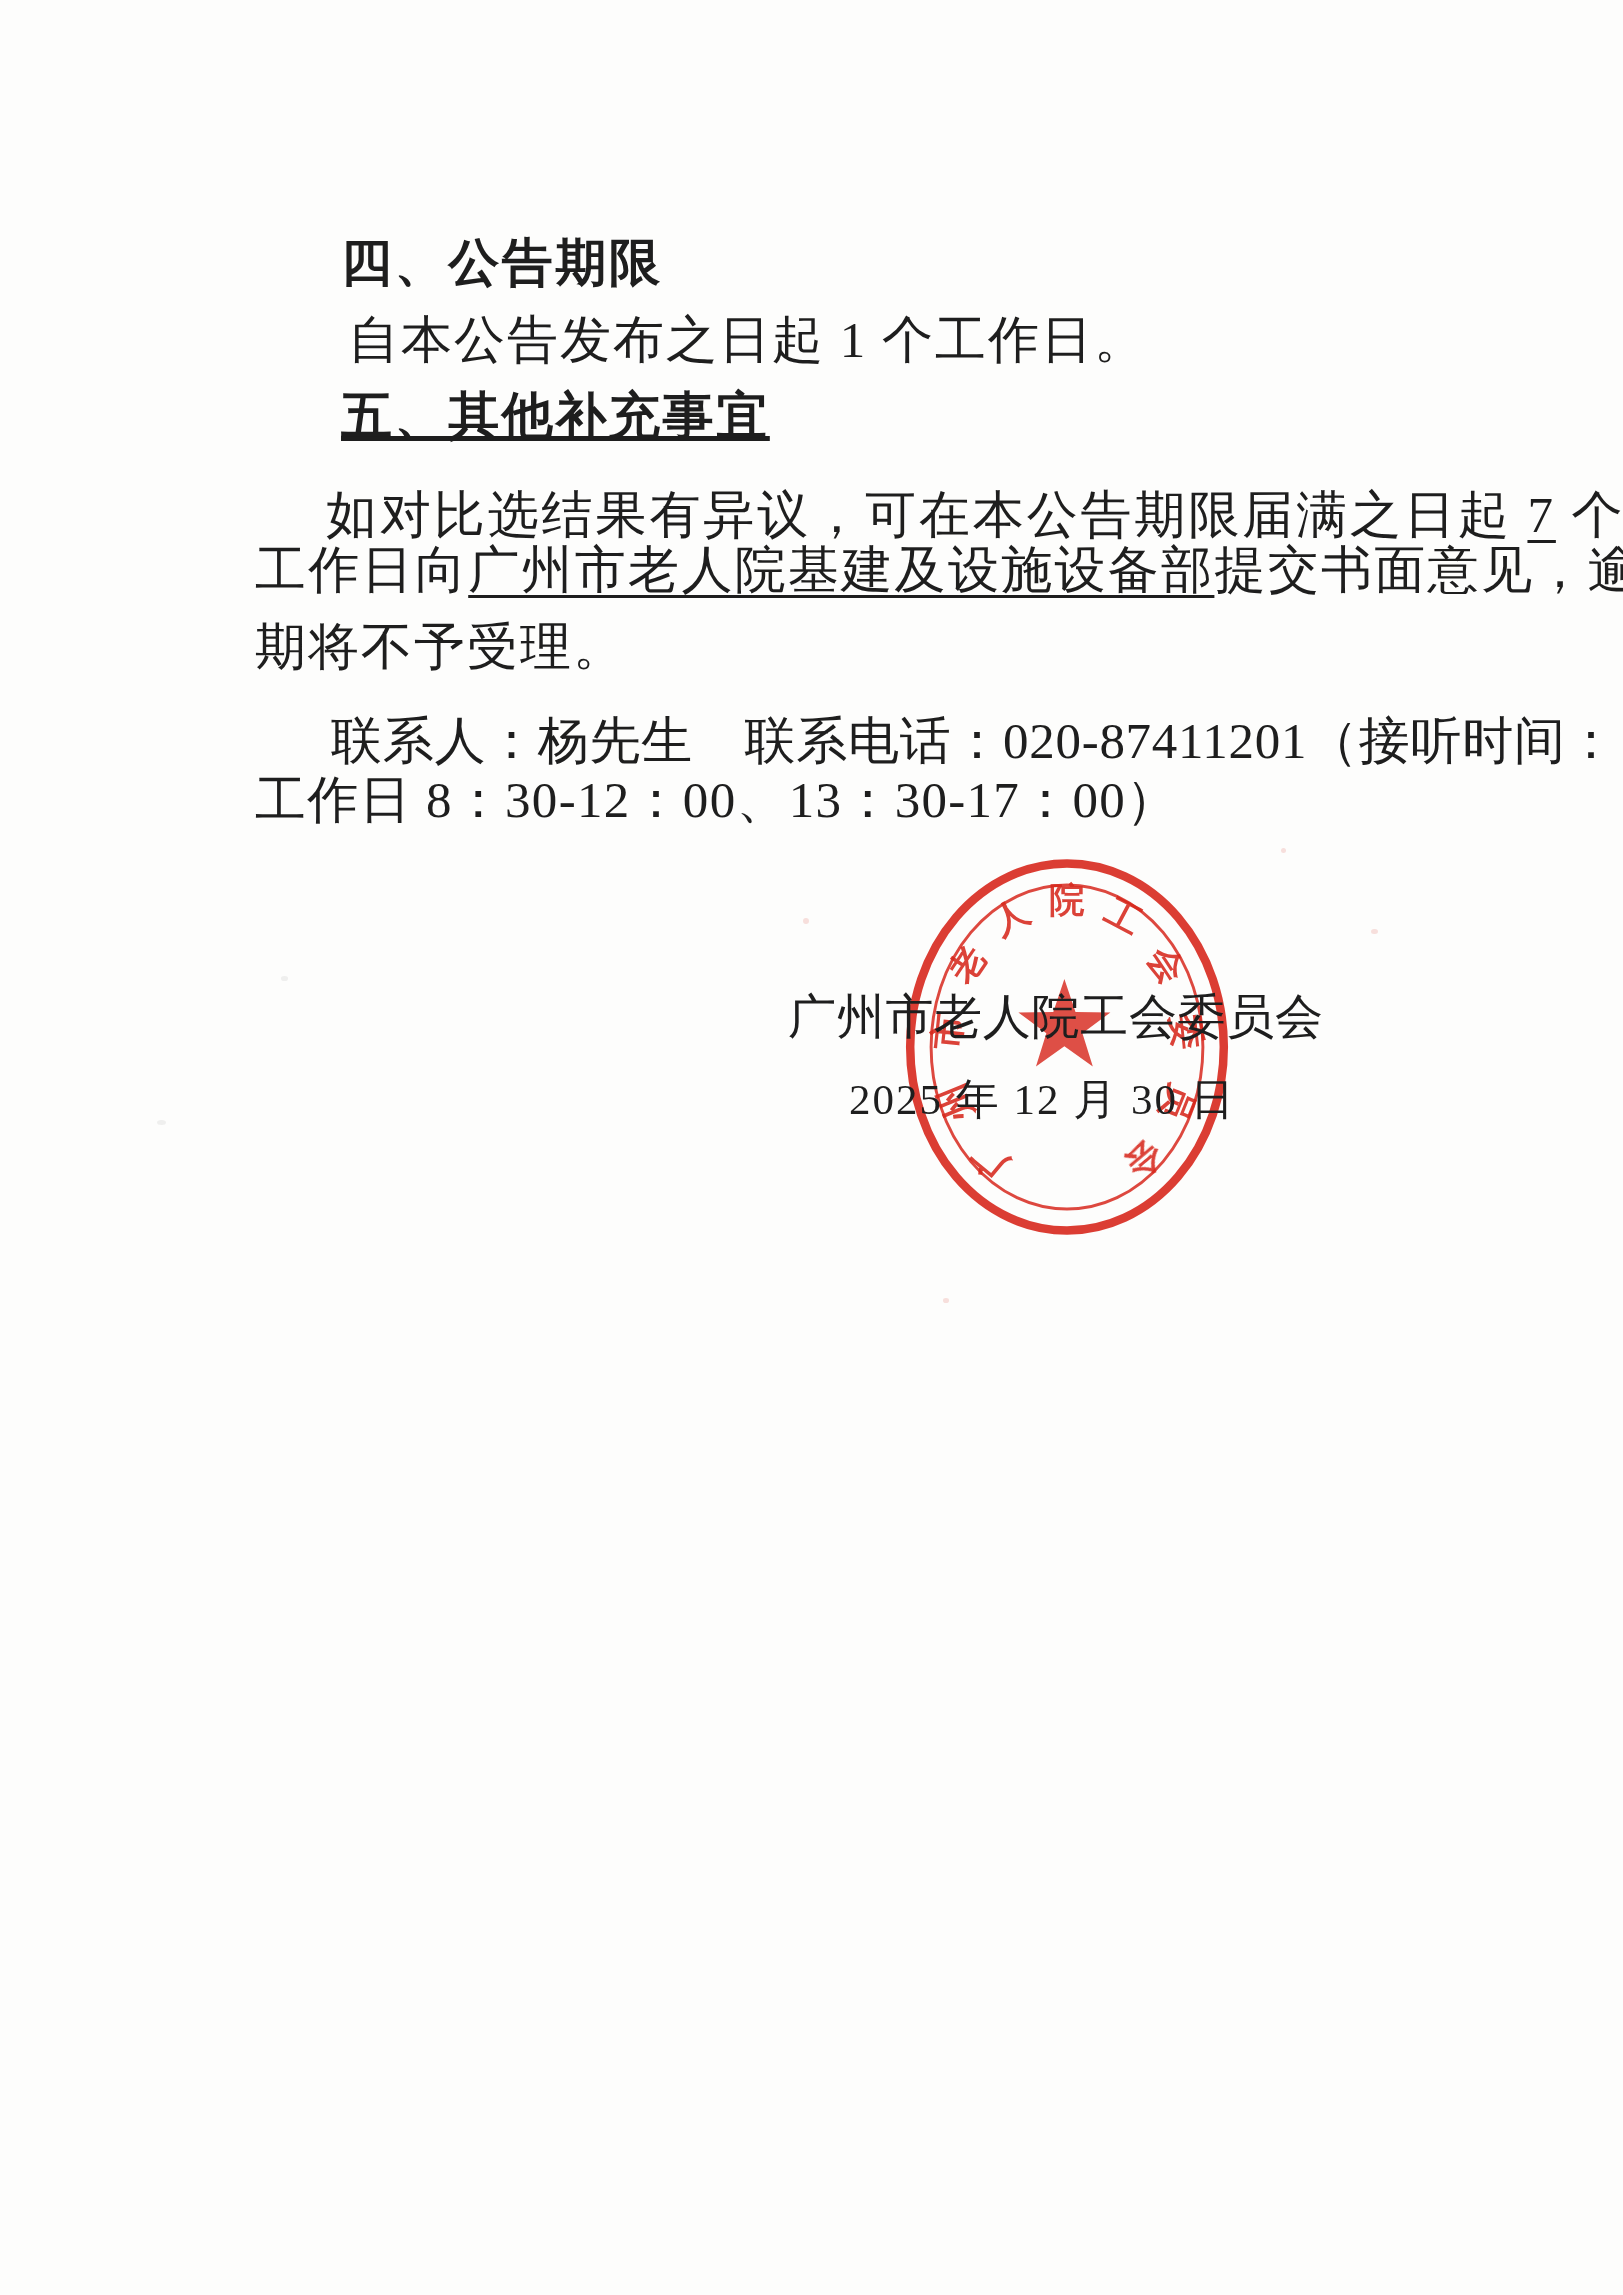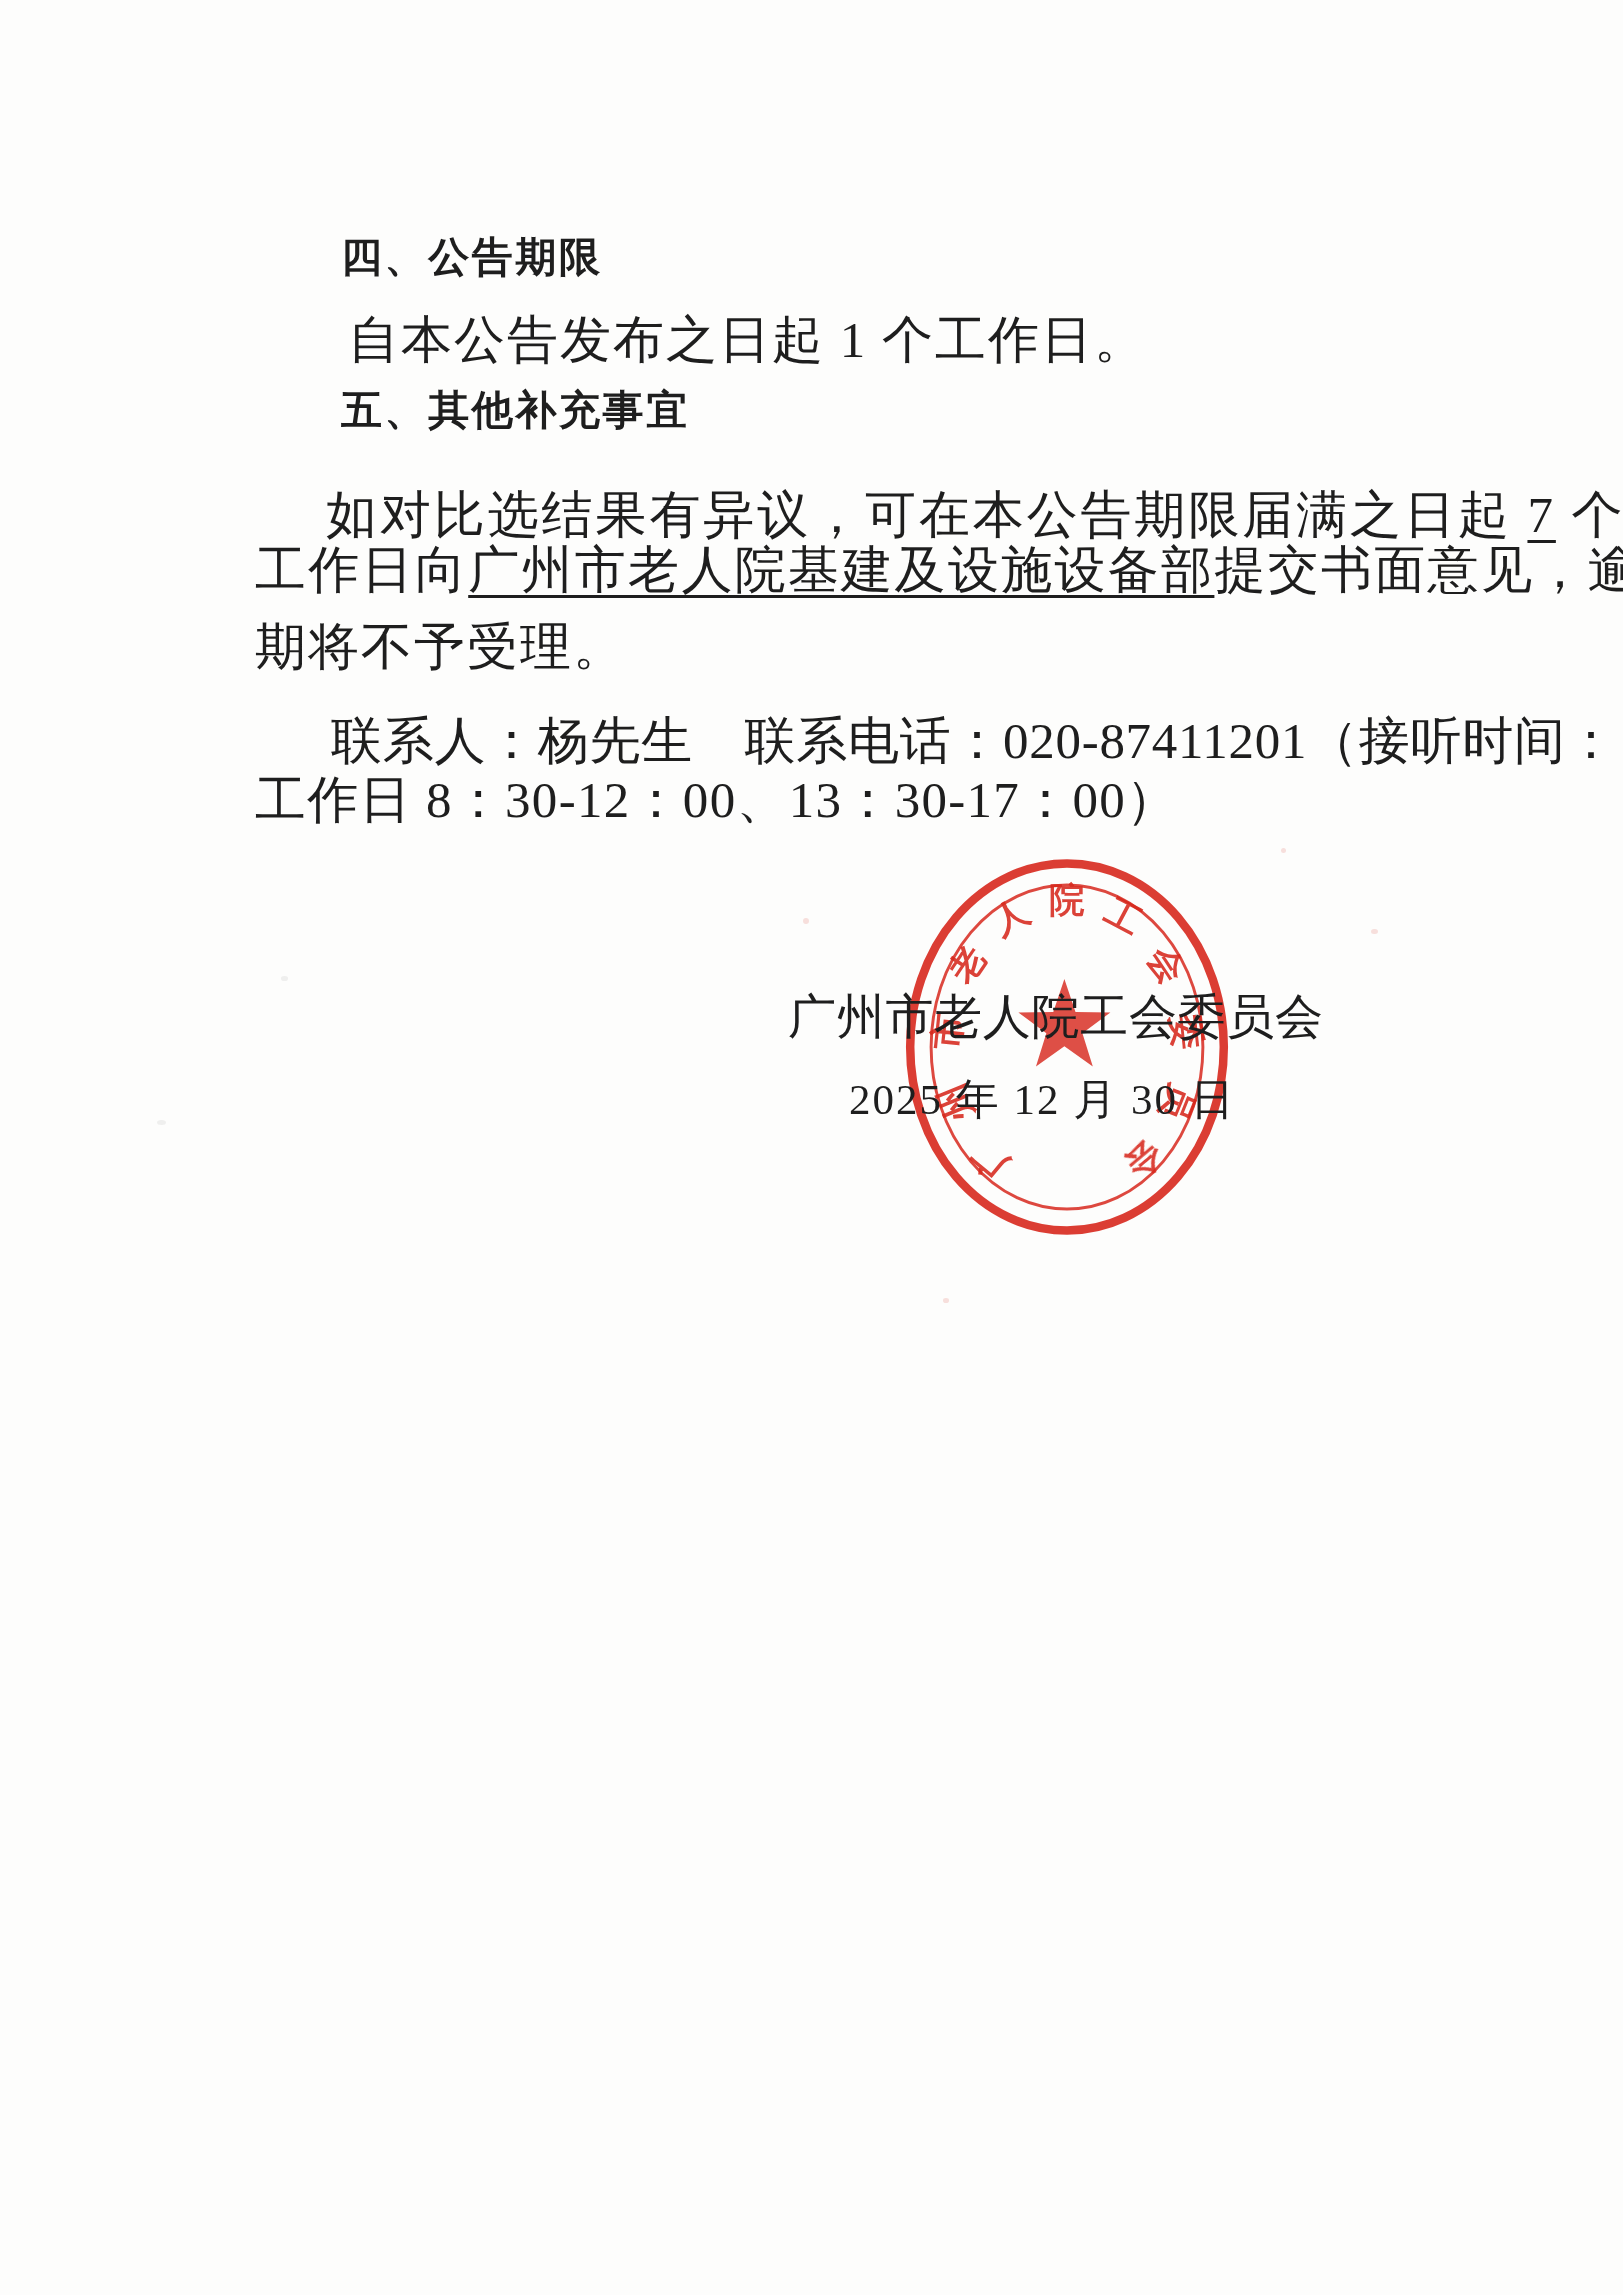--- a/index.html
+++ b/index.html
@@ -17,26 +17,26 @@
     position: absolute;
     white-space: nowrap;
     font-size: 51px;
     line-height: 1.18;
     color: #1e1e1e;
     z-index: 3;
   }
   .heading {
     font-family: "Liberation Sans", "DejaVu Sans", sans-serif;
     font-weight: 700;
-    font-size: 41px;
+    font-size: 51px;
     letter-spacing: 2.6px;
   }
   #line-h4   { left: 341px;  top: 233px; }
   #line-b4   { left: 348px;  top: 310px; letter-spacing: 2px; }
-  #line-h5   { left: 341px;  top: 386px; }
+  #line-h5   { left: 341px;  top: 386px; text-decoration: underline; }
   #line-p1   { left: 326px;  top: 485px; letter-spacing: 2.9px; }
   #line-p2   { left: 255px;  top: 540px; letter-spacing: 2.3px; }
   #line-p3   { left: 255px;  top: 617px; letter-spacing: 2px; }
   #line-c1   { left: 331px;  top: 693px; letter-spacing: 0.7px; margin-top: 18px; }
   #line-c2   { left: 255px;  top: 770px; letter-spacing: 1.3px; }
   #line-sig  { left: 768px; top: 989px; font-size: 48px; letter-spacing: 0.7px; margin-left: 20px; }
   #line-date { left: 849px; top: 1075px; font-size: 43px; letter-spacing: 2px; }
   .u {
     text-decoration: underline;
     text-decoration-thickness: 2.6px;

